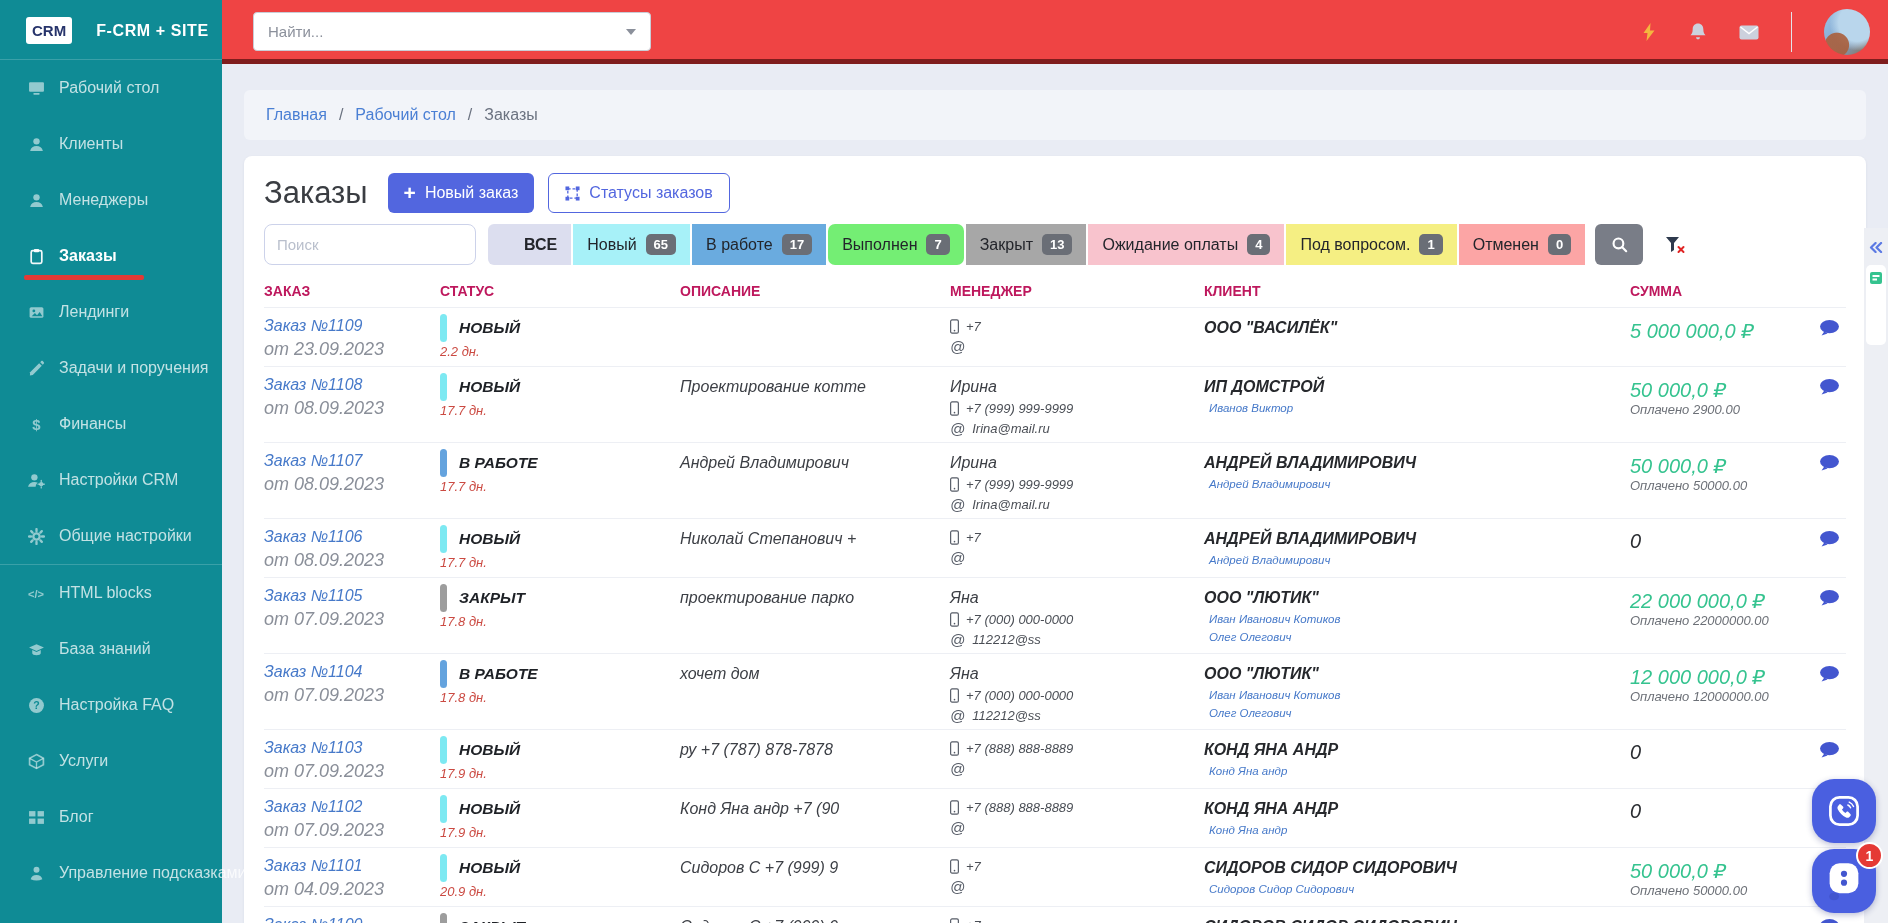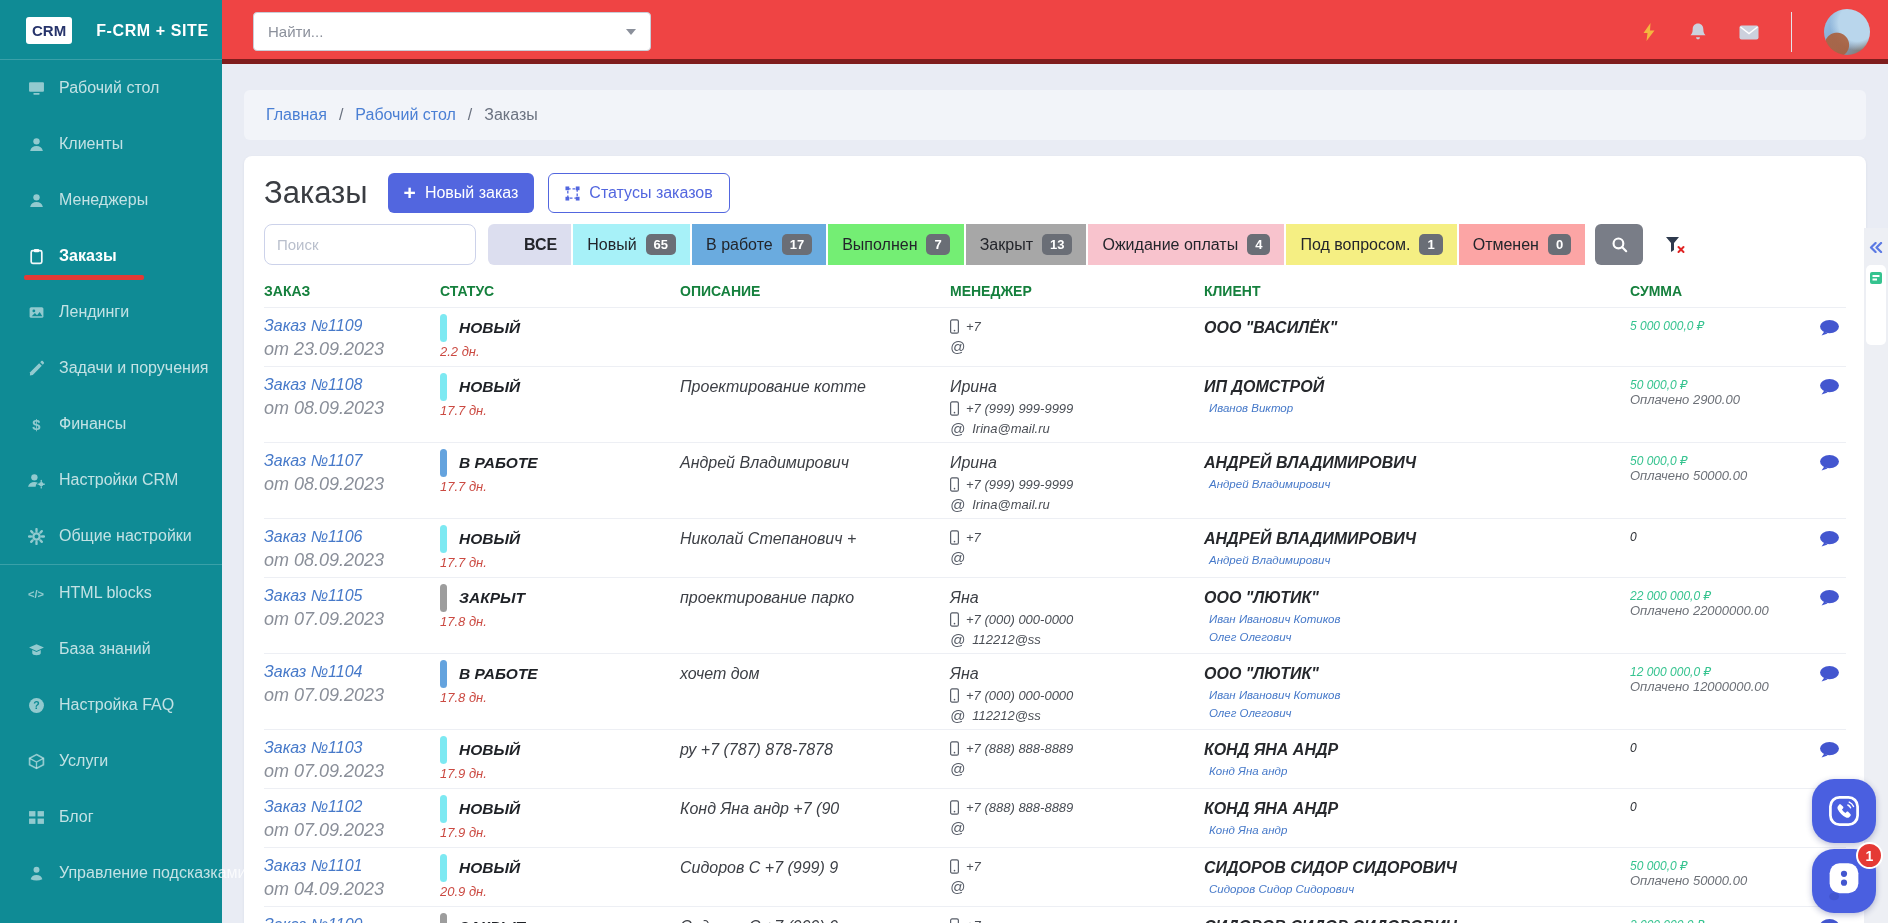--- a/index.html
+++ b/index.html
@@ -59,35 +59,35 @@
   .chip.first{border-radius:6px 0 0 6px;font-weight:bold;}
   .chip .badge{background:#6a6e76;color:#fff;font-size:13px;font-weight:bold;padding:3px 8px;border-radius:5px;}
   .icon-btn-search{width:48px;height:41px;background:#797d87;border:none;border-radius:6px;margin-left:10px;
     display:flex;align-items:center;justify-content:center;cursor:pointer;}
   .icon-btn-filter{width:48px;height:41px;background:#fff;border:none;border-radius:6px;margin-left:8px;
     display:flex;align-items:center;justify-content:center;cursor:pointer;}
 
   
   .table{margin-top:12px;}
   .thead,.trow{display:grid;grid-template-columns:176px 240px 270px 254px 426px 1fr 56px;align-items:start;}
-  .thead{font-size:14px;font-weight:bold;color:#15803d;padding:6px 0 8px;}
+  .thead{font-size:14px;font-weight:bold;color:#be185d;padding:6px 0 8px;}
   .trow{border-top:1px solid #edeff4;padding:6px 0;font-style:italic;}
   .order-link{color:#4679c9;font-size:16px;cursor:pointer;display:inline-block;padding-top:3px;}
   .order-date{color:#8a8f99;font-size:18px;margin-top:4px;}
   .status-line{display:flex;align-items:center;gap:12px;}
   .status-bar{width:7px;height:28px;border-radius:4px;flex:0 0 7px;}
   .status-label{font-weight:bold;font-size:15.5px;color:#1e2126;}
   .days{color:#cb4a42;font-size:13px;margin-top:2px;}
   .desc{font-size:16px;color:#3c3f45;padding-top:5px;padding-right:16px;}
   .mgr-name{font-size:16px;color:#3c3f45;padding-top:5px;}
   .mgr-line{display:flex;align-items:center;gap:7px;font-size:13px;color:#4a4e55;margin-top:5px;}
   .at{font-size:15px;color:#555b66;line-height:1;}
   .client-name{font-weight:bold;font-size:16px;color:#26282c;padding-top:5px;}
   .client-link{display:block;color:#4679c9;font-size:11.5px;margin-top:6px;margin-left:5px;cursor:pointer;}
-  .sum{font-size:12px;color:#2b2e33;padding-top:5px;}
+  .sum{font-size:20px;color:#2b2e33;padding-top:5px;}
   .sum.green{color:#35c38f;}
   .paid{font-size:13px;color:#6c7077;}
   .chat-cell{display:flex;justify-content:flex-end;padding:5px 6px 0 0;cursor:pointer;}
 
   
   .right-strip{position:absolute;right:0;top:228px;bottom:0;width:24px;background:#edeff4;
     display:flex;flex-direction:column;align-items:center;padding-top:14px;gap:12px;z-index:6;}
   .collapse-btn{cursor:pointer;display:flex;}
   .mini-card{width:20px;height:80px;background:#fff;border-radius:5px;display:flex;justify-content:center;padding-top:6px;cursor:pointer;}
   .float-btn{position:absolute;width:64px;height:64px;border-radius:22px;background:#4a5fe0;
@@ -332,21 +332,21 @@
             <span>ВСЕ</span>
           </div>
           <div class="chip" style="background: rgb(167, 241, 248);">
             <span>Новый</span>
             <span class="badge">65</span>
           </div>
           <div class="chip" style="background: rgb(106, 171, 223);">
             <span>В работе</span>
             <span class="badge">17</span>
           </div>
-          <div class="chip" style="background: rgb(116, 238, 116);">
+          <div class="chip" style="background: rgb(116, 238, 116); border-radius: 7px;">
             <span>Выполнен</span>
             <span class="badge">7</span>
           </div>
           <div class="chip" style="background: rgb(167, 167, 167);">
             <span>Закрыт</span>
             <span class="badge">13</span>
           </div>
           <div class="chip" style="background: rgb(248, 195, 205);">
             <span>Ожидание оплаты</span>
             <span class="badge">4</span>

